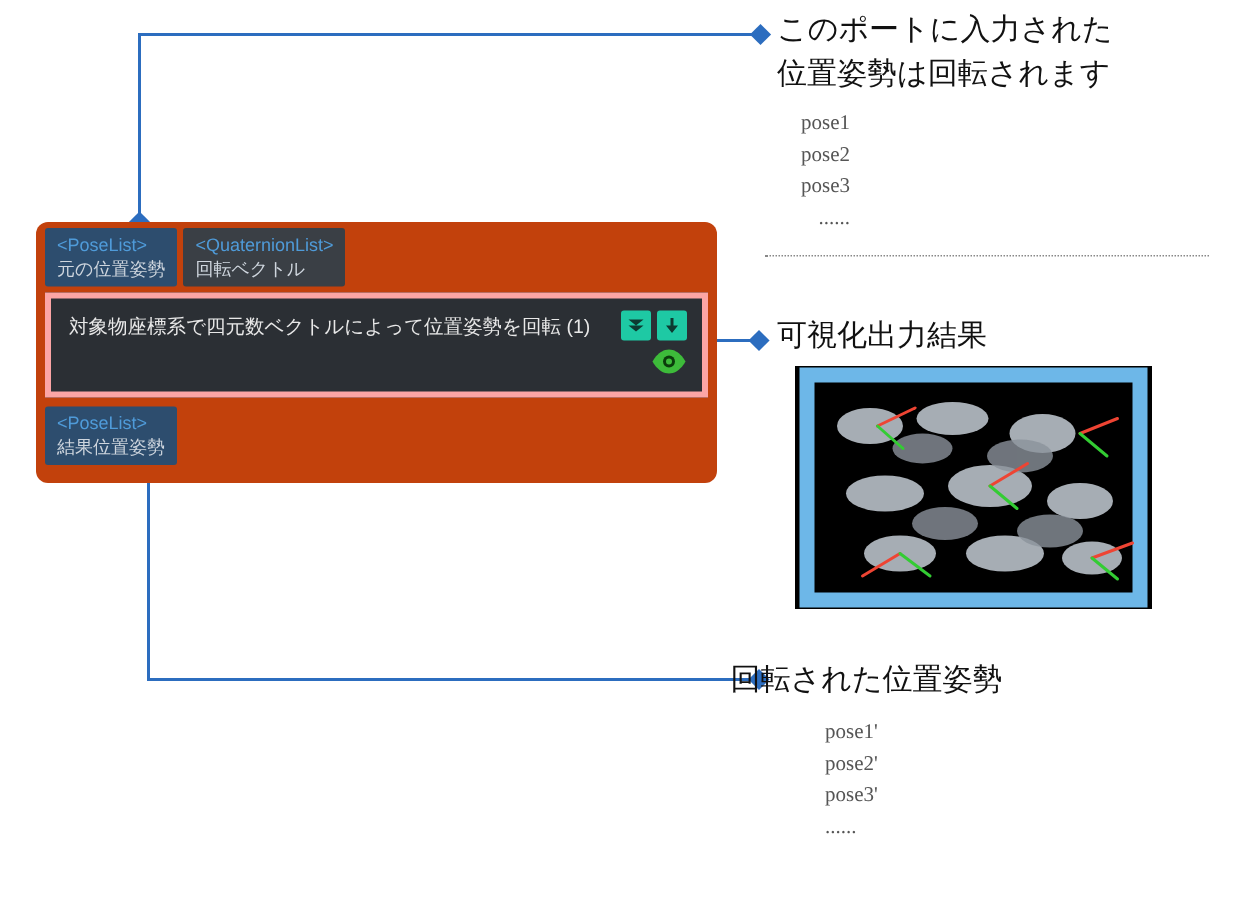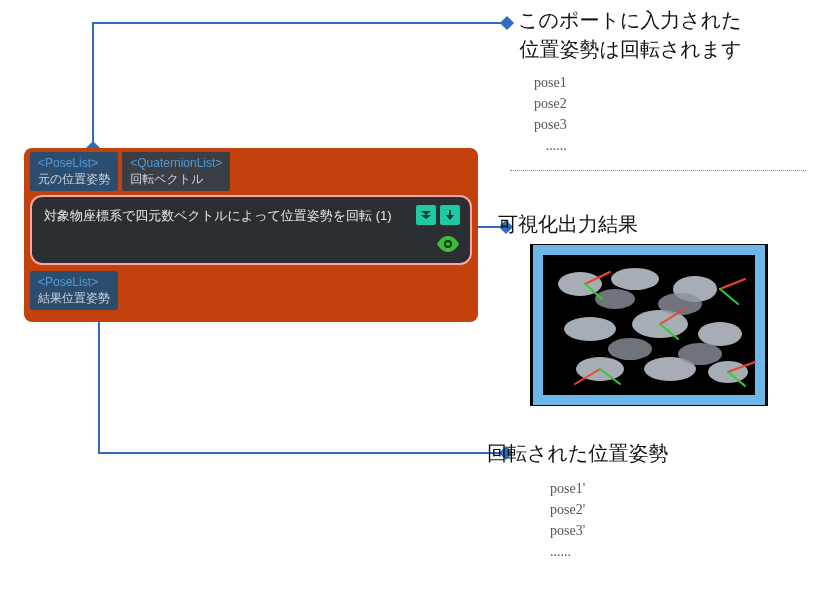--- a/index.html
+++ b/index.html
@@ -38,22 +38,22 @@
     color: #cfd6de;
     border-radius: 2px;
     white-space: nowrap;
   }
   .port .type { color: #4f9bd9; display:block; }
   .port-selected { background: #2d4d6e; }
   .port-unsel   { background: #3a3f45; }
   .port-bottom-row { margin-top: 6px; margin-bottom: 0; }
 
   .node-body {
-    border: 2px solid #fca5a5;
-    border-radius: 12px;
+    border: 4px solid #fca5a5;
+    border-radius: 0;
     background: #2b2f34;
     padding: 10px 12px 8px 12px;
     position: relative;
     min-height: 70px;
   }
   .node-title {
     color: #e8e8e8;
     font-size: 13px;
   }
   .node-icons-right {
@@ -156,34 +156,34 @@
   </div>
 
   <div class="port-row port-bottom-row">
     <div class="port port-selected">
       <span class="type">&lt;PoseList&gt;</span>
       <span>結果位置姿勢</span>
     </div>
   </div>
 </div>
 
-<div class="callout-title" style="left:518px; top:6px;text-align:right;">
+<div class="callout-title" style="left:518px; top:6px;">
   <span>このポートに入力された</span><br>
   <span>位置姿勢は回転されます</span>
 </div>
 <div class="pose-list" style="left:534px; top:72px;text-align:right;">
   <div>pose1</div>
   <div>pose2</div>
   <div>pose3</div>
   <div>......</div>
 </div>
 
 <div class="dotted-sep"></div>
 
-<div class="callout-title" style="left:498px; top:210px;">
+<div class="callout-title" style="left:518px; top:210px;">
   <span>可視化出力結果</span>
 </div>
 
 <div class="thumb">
   <svg viewBox="0 0 238 162" width="238" height="162">
 
     <rect x="8" y="6" width="222" height="150" fill="none" stroke="#6db7e8" stroke-width="10"></rect>
 
     <g fill="#b9c0c8" opacity="0.9">
       <ellipse cx="50" cy="40" rx="22" ry="12"></ellipse>

